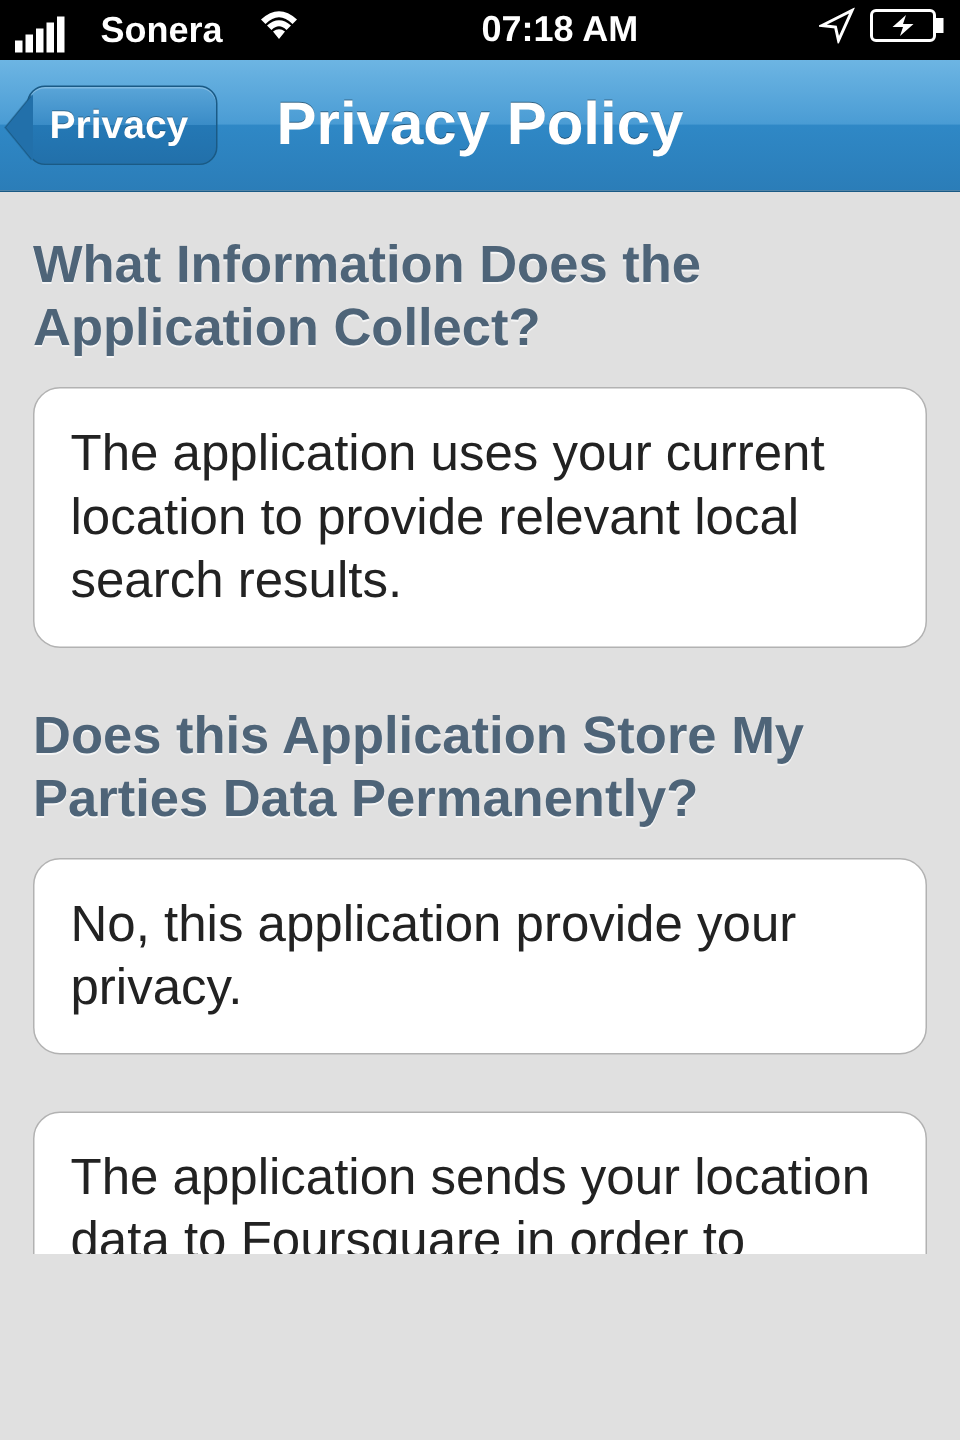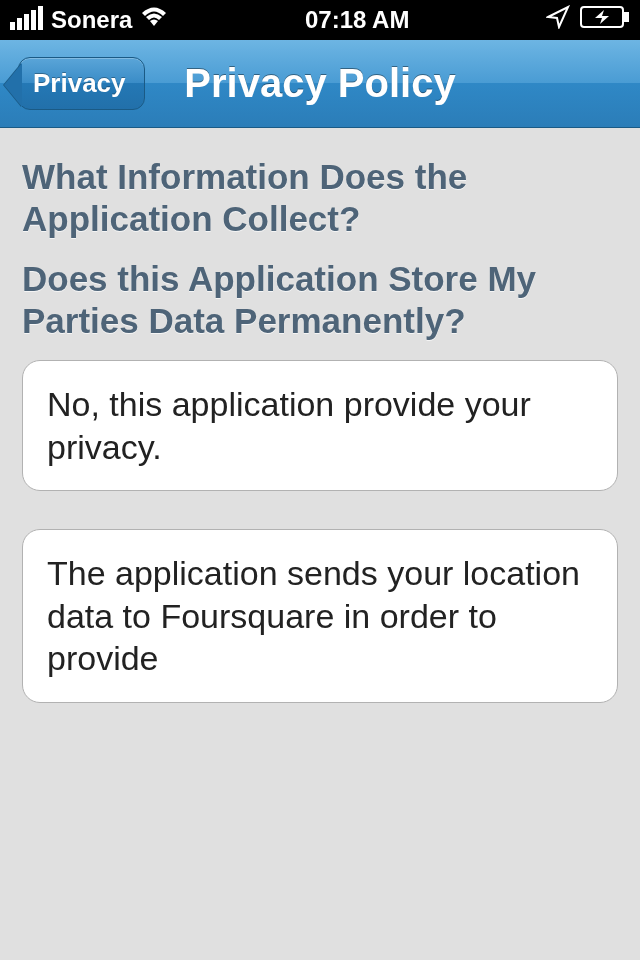--- a/index.html
+++ b/index.html
@@ -14,21 +14,21 @@
       height: 40px;
       background: #000;
       color: #fff;
       display: flex;
       align-items: center;
       justify-content: space-between;
       padding: 0 10px;
       font-size: 24px;
       font-weight: bold;
     }
-    .status-left { display: flex; align-items: flex-start; gap: 8px; }
+    .status-left { display: flex; align-items: flex-end; gap: 24px; }
     .status-right { display: flex; align-items: center; gap: 10px; }
     .signal-bars { display: flex; align-items: flex-end; gap: 2px; }
     .signal-bars span { width: 5px; background: #fff; display: inline-block; }
     .signal-bars span:nth-child(1){height:8px;} .signal-bars span:nth-child(2){height:12px;}
     .signal-bars span:nth-child(3){height:16px;} .signal-bars span:nth-child(4){height:20px;}
     .signal-bars span:nth-child(5){height:24px;}
     .wifi-icon svg { width: 28px; height: 22px; }
     .loc-icon svg { width: 24px; height: 24px; }
     .battery-icon svg { width: 50px; height: 22px; }
     .nav-bar {
@@ -140,20 +140,23 @@
 
 <div class="nav-bar">
   <div class="back-button">
     <span class="back-button-inner">Privacy</span>
   </div>
   <div class="nav-title">Privacy Policy</div>
 </div>
 
 <div class="content">
   <div class="section-heading">What Information Does the Application Collect?</div>
+  <div class="card">
+    <span>The application uses your current location to provide relevant local search results.</span>
+  </div>
 
   <div class="section-heading">Does this Application Store My Parties Data Permanently?</div>
   <div class="card">
     <span>No, this application provide your privacy.</span>
   </div>
 
   <div class="card">
     <span>The application sends your location data to Foursquare in order to provide</span>
   </div>
 </div>

